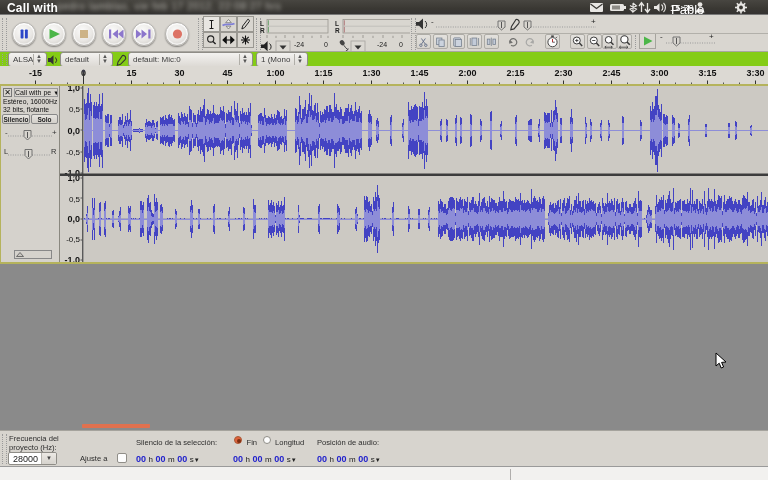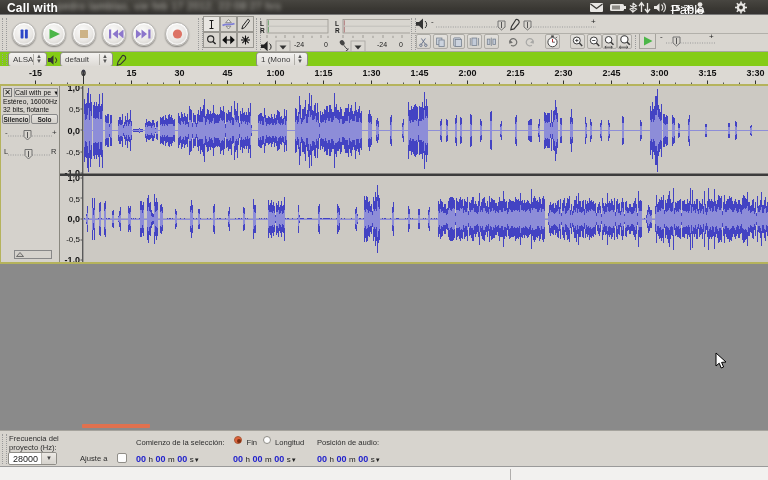--- a/index.html
+++ b/index.html
@@ -296,20 +296,21 @@
   <div class="grip" style="left:2px;top:2px;height:11px"></div>
   <div class="combo" style="left:8px;top:0px;width:39px">ALSA<span class="spin">▲<br>▼</span></div>
   <svg class="abs" style="left:47px;top:2px" width="12" height="12" viewBox="0 0 12 12">
         <path d="M1 4 h2.5 l3 -2.8 v9.6 l-3 -2.8 H1 z" fill="#333"></path>
         <path d="M8.5 3.5 a4 4 0 0 1 0 5.4" stroke="#333" fill="none"></path>
       </svg>
   <div class="combo" style="left:60px;top:0px;width:53px">default<span class="spin">▲<br>▼</span></div>
   <svg class="abs" style="left:115px;top:2px" width="12" height="12" viewBox="0 0 12 12">
         <path d="M7.5 1.5 a2.6 2.6 0 0 1 2.6 4.2 l-4.6 4.6 -3.2 .9 .7 -3.3 z" fill="none" stroke="#333" stroke-width="1.1"></path>
       </svg>
+  <div class="combo" style="left:128px;top:0px;width:125px">default: Mic:0<span class="spin">▲<br>▼</span></div>
   <div class="combo" style="left:256px;top:0px;width:52px">1 (Mono<span class="spin">▲<br>▼</span></div>
  </div>
 </div>
 
 <div id="rulerwrap">
     <svg id="ruler" width="768" height="20" viewBox="0 0 768 20">
 <rect width="768" height="20" fill="#dcd9d3"></rect>
 <rect y="19" width="768" height="1" fill="#6f6f6f"></rect>
 <line x1="35.5" y1="14.5" x2="35.5" y2="19" stroke="#333" stroke-width="1"></line>
       <line x1="51.5" y1="16.5" x2="51.5" y2="19" stroke="#555" stroke-width="1"></line>
@@ -450,21 +451,21 @@
   </svg>
 <div class="abs" style="left:82px;top:424px;width:68px;height:4px;background:#e0714f;border-radius:1px"></div>
 
 <div id="seltb">
  <div class="grip" style="left:2px;top:3px;height:30px"></div>
  <div class="abs tlab" style="left:9px;top:3px;line-height:9px">Frecuencia del<br>proyecto (Hz):</div>
  <div class="abs" style="left:8px;top:21px;width:49px;height:13px;background:#fff;border:1px solid #8f8d87;border-radius:2px;font-size:9px;color:#222;line-height:12px;padding-left:4px">28000</div>
  <div class="abs" style="left:41px;top:22px;width:15px;height:11px;background:linear-gradient(#ece9e4,#d6d3cd);border-left:1px solid #b5b3ad;border-radius:0 2px 2px 0;text-align:center;font-size:6px;color:#444;line-height:11px">▼</div>
  <div class="abs tlab" style="left:80px;top:23px">Ajuste a</div>
  <div class="abs" style="left:117px;top:22px;width:10px;height:10px;background:#fdfdfd;border:1px solid #908e88;border-radius:2px"></div>
- <div class="abs tlab" style="left:136px;top:7px">Comienzo de la selección:</div>
+ <div class="abs tlab" style="left:136px;top:7px">Silencio de la selección:</div>
 
  <div class="abs" style="left:233.5px;top:5px;width:8px;height:8px;border-radius:50%;background:#e0633c;border:1px solid #a85a38"></div>
  <div class="abs" style="left:236.5px;top:8px;width:4px;height:4px;border-radius:50%;background:#7d2d10"></div>
  <div class="abs tlab" style="left:246.5px;top:7px">Fin</div>
  <div class="abs" style="left:262.5px;top:5px;width:8px;height:8px;border-radius:50%;background:#fdfdfd;border:1px solid #8f8d87"></div>
  <div class="abs tlab" style="left:275px;top:7px">Longitud</div>
  <div class="abs tlab" style="left:317px;top:7px">Posición de audio:</div>
  <div class="tfield" style="left:136px;top:23px">00 <i>h</i> 00 <i>m</i> 00 <i>s</i><i style="font-size:6px">▼</i></div>
  <div class="tfield" style="left:233px;top:23px">00 <i>h</i> 00 <i>m</i> 00 <i>s</i><i style="font-size:6px">▼</i></div>
  <div class="tfield" style="left:317px;top:23px">00 <i>h</i> 00 <i>m</i> 00 <i>s</i><i style="font-size:6px">▼</i></div>

